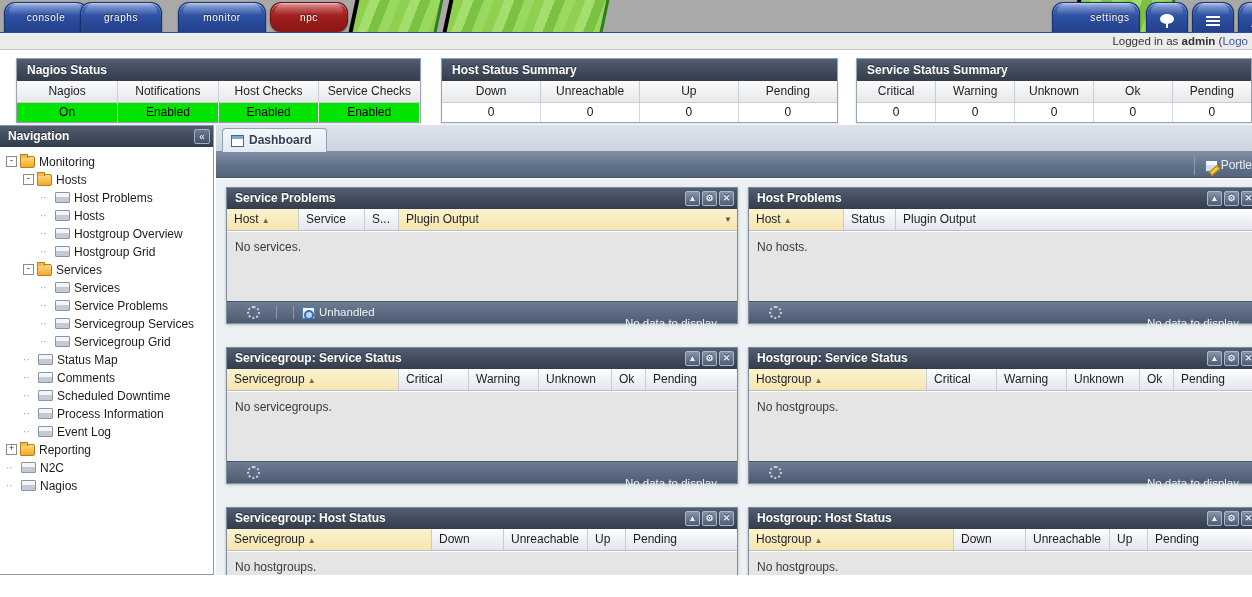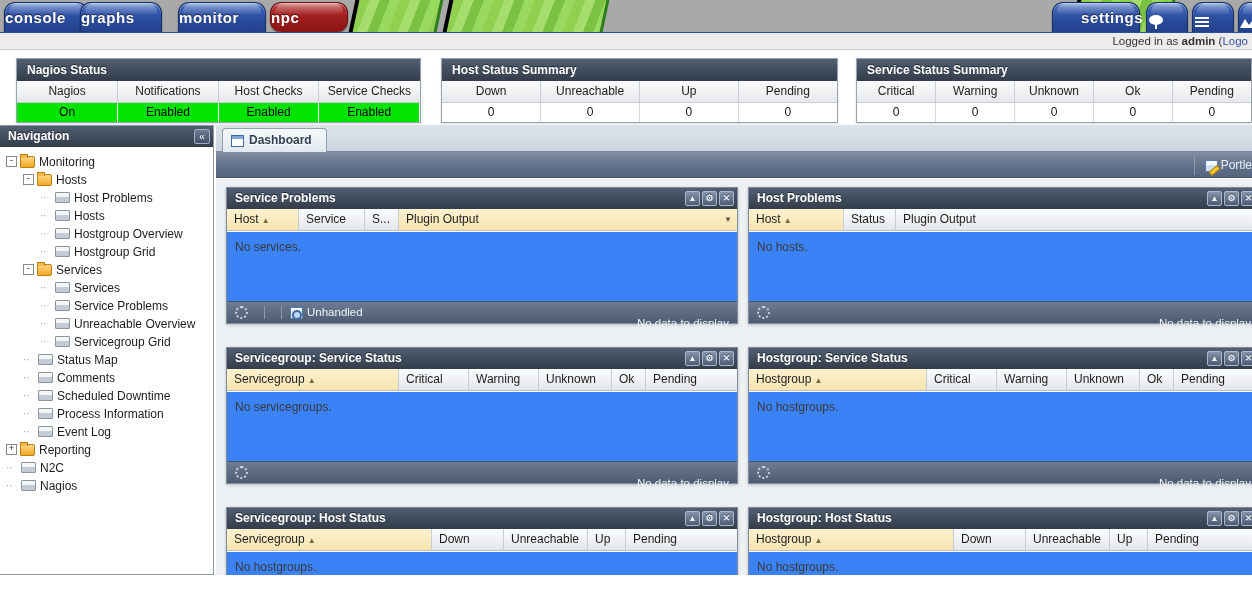--- a/index.html
+++ b/index.html
@@ -37,23 +37,24 @@
 
   .tab-btn {
     position: absolute; top: 2px;
     height: 30px;
     border-radius: 11px 11px 0 0;
     background: linear-gradient(to bottom, #6d8fd0 0%, #3f63b5 14%, #2b4d9e 55%, #23408a 100%);
     border: 1px solid #17306e;
     border-bottom: none;
     box-shadow: inset 0 1px 0 rgba(255,255,255,.55), 0 1px 2px rgba(0,0,0,.45);
     color: #fff;
-    font-weight: bold;
-    font-size: 15px;
+    font-weight: normal;
+    font-size: 10px;
     letter-spacing: .6px;
+    text-align: center;
     line-height: 30px;
     text-shadow: 0 -1px 1px rgba(0,0,0,.6);
     cursor: pointer;
   }
   .tab-btn.red {
     background: linear-gradient(to bottom, #d06565 0%, #b02c2c 14%, #9d1d1d 55%, #8a1414 100%);
     border-color: #6d0f0f;
     border-radius: 11px;
   }
   .tab-btn::after {
@@ -322,34 +323,34 @@
   .hcell.filler { flex: 1; border-right: none; cursor: default; }
   .hcell.menu {
     width: 18px; padding: 0; text-align: center;
     border-right: none;
     background: linear-gradient(to bottom, #fdf2d0, #f6e4b0);
     font-size: 8px; color: #5c5440;
   }
   .pl-body {
     position: absolute; left: 0; right: 0;
     top: 44px; bottom: 22px;
-    background: #3b82f6;
+    background: #e5e5e5;
     padding: 8px 0 0 8px;
     font-size: 12px;
     color: #3a3a3a;
   }
   .pl-foot {
     position: absolute; left: 0; right: 0; bottom: 0;
     height: 22px; line-height: 21px;
     background: linear-gradient(to bottom, #6d7c92, #54melted 0%, #4d5b72 100%);
     background: linear-gradient(to bottom, #6d7c92 0%, #4d5b72 100%);
     border-top: 1px solid #46536a;
     color: #eef2f7;
     font-size: 11.5px;
-    padding: 0 8px;
+    padding: 0 20px;
     display: flex;
     align-items: center;
   }
   .foot-refresh {
     display: inline-block; width: 13px; height: 13px;
     border: 2px dotted #cfd8e4;
     border-radius: 50%;
     margin-right: 8px;
     cursor: pointer;
   }
@@ -488,21 +489,21 @@
     <div id="nav-tree">
         <div class="node indent1"><span class="toggle">-</span><span class="ico ico-folder"></span><span class="lbl">Monitoring</span></div>
         <div class="node indent2"><span class="toggle">-</span><span class="ico ico-folder"></span><span class="lbl">Hosts</span></div>
         <div class="node indent3"><span class="spacer" style="color: rgb(154, 160, 166); font-size: 10px;">··</span><span class="ico ico-page"></span><span class="lbl">Host Problems</span></div>
         <div class="node indent3"><span class="spacer" style="color: rgb(154, 160, 166); font-size: 10px;">··</span><span class="ico ico-page"></span><span class="lbl">Hosts</span></div>
         <div class="node indent3"><span class="spacer" style="color: rgb(154, 160, 166); font-size: 10px;">··</span><span class="ico ico-page"></span><span class="lbl">Hostgroup Overview</span></div>
         <div class="node indent3"><span class="spacer" style="color: rgb(154, 160, 166); font-size: 10px;">··</span><span class="ico ico-page"></span><span class="lbl">Hostgroup Grid</span></div>
         <div class="node indent2"><span class="toggle">-</span><span class="ico ico-folder"></span><span class="lbl">Services</span></div>
         <div class="node indent3"><span class="spacer" style="color: rgb(154, 160, 166); font-size: 10px;">··</span><span class="ico ico-page"></span><span class="lbl">Services</span></div>
         <div class="node indent3"><span class="spacer" style="color: rgb(154, 160, 166); font-size: 10px;">··</span><span class="ico ico-page"></span><span class="lbl">Service Problems</span></div>
-        <div class="node indent3"><span class="spacer" style="color: rgb(154, 160, 166); font-size: 10px;">··</span><span class="ico ico-page"></span><span class="lbl">Unreachable Overview</span></div>
+        <div class="node indent3"><span class="spacer" style="color: rgb(154, 160, 166); font-size: 10px;">··</span><span class="ico ico-page"></span><span class="lbl">Servicegroup Services</span></div>
         <div class="node indent3"><span class="spacer" style="color: rgb(154, 160, 166); font-size: 10px;">··</span><span class="ico ico-page"></span><span class="lbl">Servicegroup Grid</span></div>
         <div class="node indent2"><span class="spacer" style="color: rgb(154, 160, 166); font-size: 10px;">··</span><span class="ico ico-page"></span><span class="lbl">Status Map</span></div>
         <div class="node indent2"><span class="spacer" style="color: rgb(154, 160, 166); font-size: 10px;">··</span><span class="ico ico-page"></span><span class="lbl">Comments</span></div>
         <div class="node indent2"><span class="spacer" style="color: rgb(154, 160, 166); font-size: 10px;">··</span><span class="ico ico-page"></span><span class="lbl">Scheduled Downtime</span></div>
         <div class="node indent2"><span class="spacer" style="color: rgb(154, 160, 166); font-size: 10px;">··</span><span class="ico ico-page"></span><span class="lbl">Process Information</span></div>
         <div class="node indent2"><span class="spacer" style="color: rgb(154, 160, 166); font-size: 10px;">··</span><span class="ico ico-page"></span><span class="lbl">Event Log</span></div>
         <div class="node indent1"><span class="toggle">+</span><span class="ico ico-folder"></span><span class="lbl">Reporting</span></div>
         <div class="node indent1"><span class="spacer" style="color: rgb(154, 160, 166); font-size: 10px;">··</span><span class="ico ico-page"></span><span class="lbl">N2C</span></div>
         <div class="node indent1"><span class="spacer" style="color: rgb(154, 160, 166); font-size: 10px;">··</span><span class="ico ico-page"></span><span class="lbl">Nagios</span></div>
       </div>

